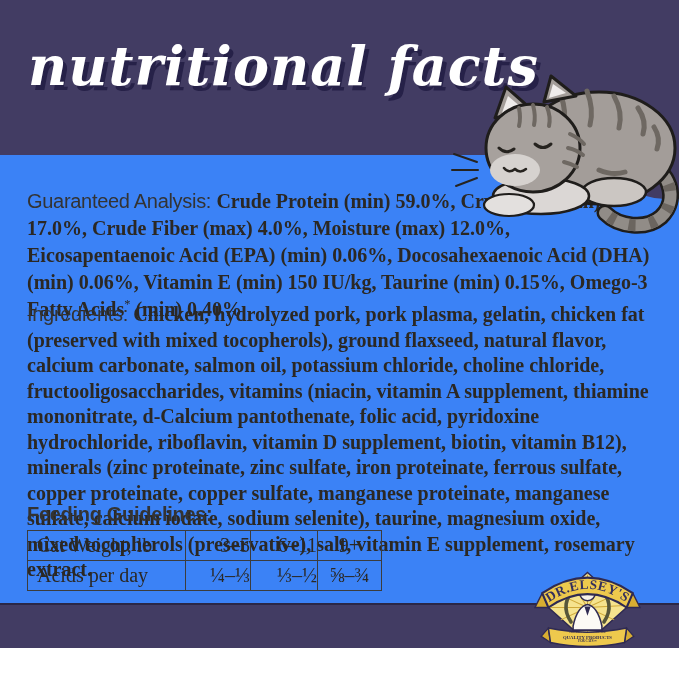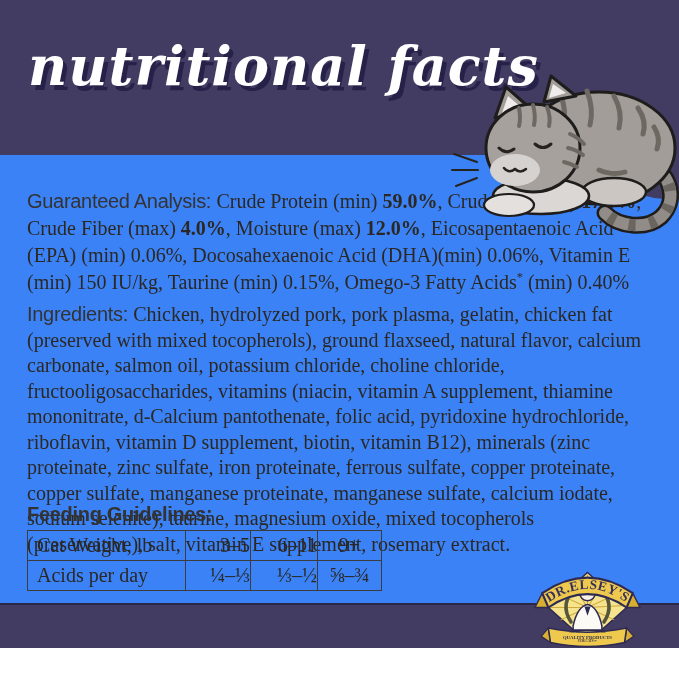--- a/index.html
+++ b/index.html
@@ -10,21 +10,21 @@
   .header-patch{position:absolute;right:0;top:154px;width:66px;height:45px;background:#423c63;
                 border-bottom-left-radius:52px 42px;}
   .page-title{position:absolute;left:28px;top:34px;font-family:"DejaVu Serif",serif;
               font-style:italic;font-weight:700;font-size:54px;letter-spacing:1px;color:#ffffff;
               text-shadow:4px 5px 0 #262148;white-space:nowrap;}
   
   .para{position:absolute;left:27px;width:626px;font-size:20px;color:#2b2824;}
   .ga{top:168px;line-height:27px;}
   .ing{top:282px;line-height:25.5px;}
   .seg-hs{font-family:"Liberation Sans",sans-serif;font-weight:400;color:#333;letter-spacing:-0.3px;}
-  .seg-r{font-weight:400;}
+  .seg-r{font-weight:700;}
   .seg-b{font-weight:700;}
   .seg-sup{vertical-align:super;font-size:0.62em;line-height:0;}
   .fg-heading{position:absolute;left:27px;top:503px;font-family:"Liberation Sans",sans-serif;
               font-weight:700;font-size:20px;color:#333;letter-spacing:-0.3px;}
   
   .feed-table{position:absolute;left:27px;top:530px;border-collapse:collapse;
               font-size:20px;color:#2b2824;}
   .feed-table td{border:1.6px solid #3c3c3c;height:29px;padding:0;}
   .feed-table td.c0{width:148px;text-align:left;padding-left:9px;}
   .feed-table td.c1{width:64px;text-align:right;}

